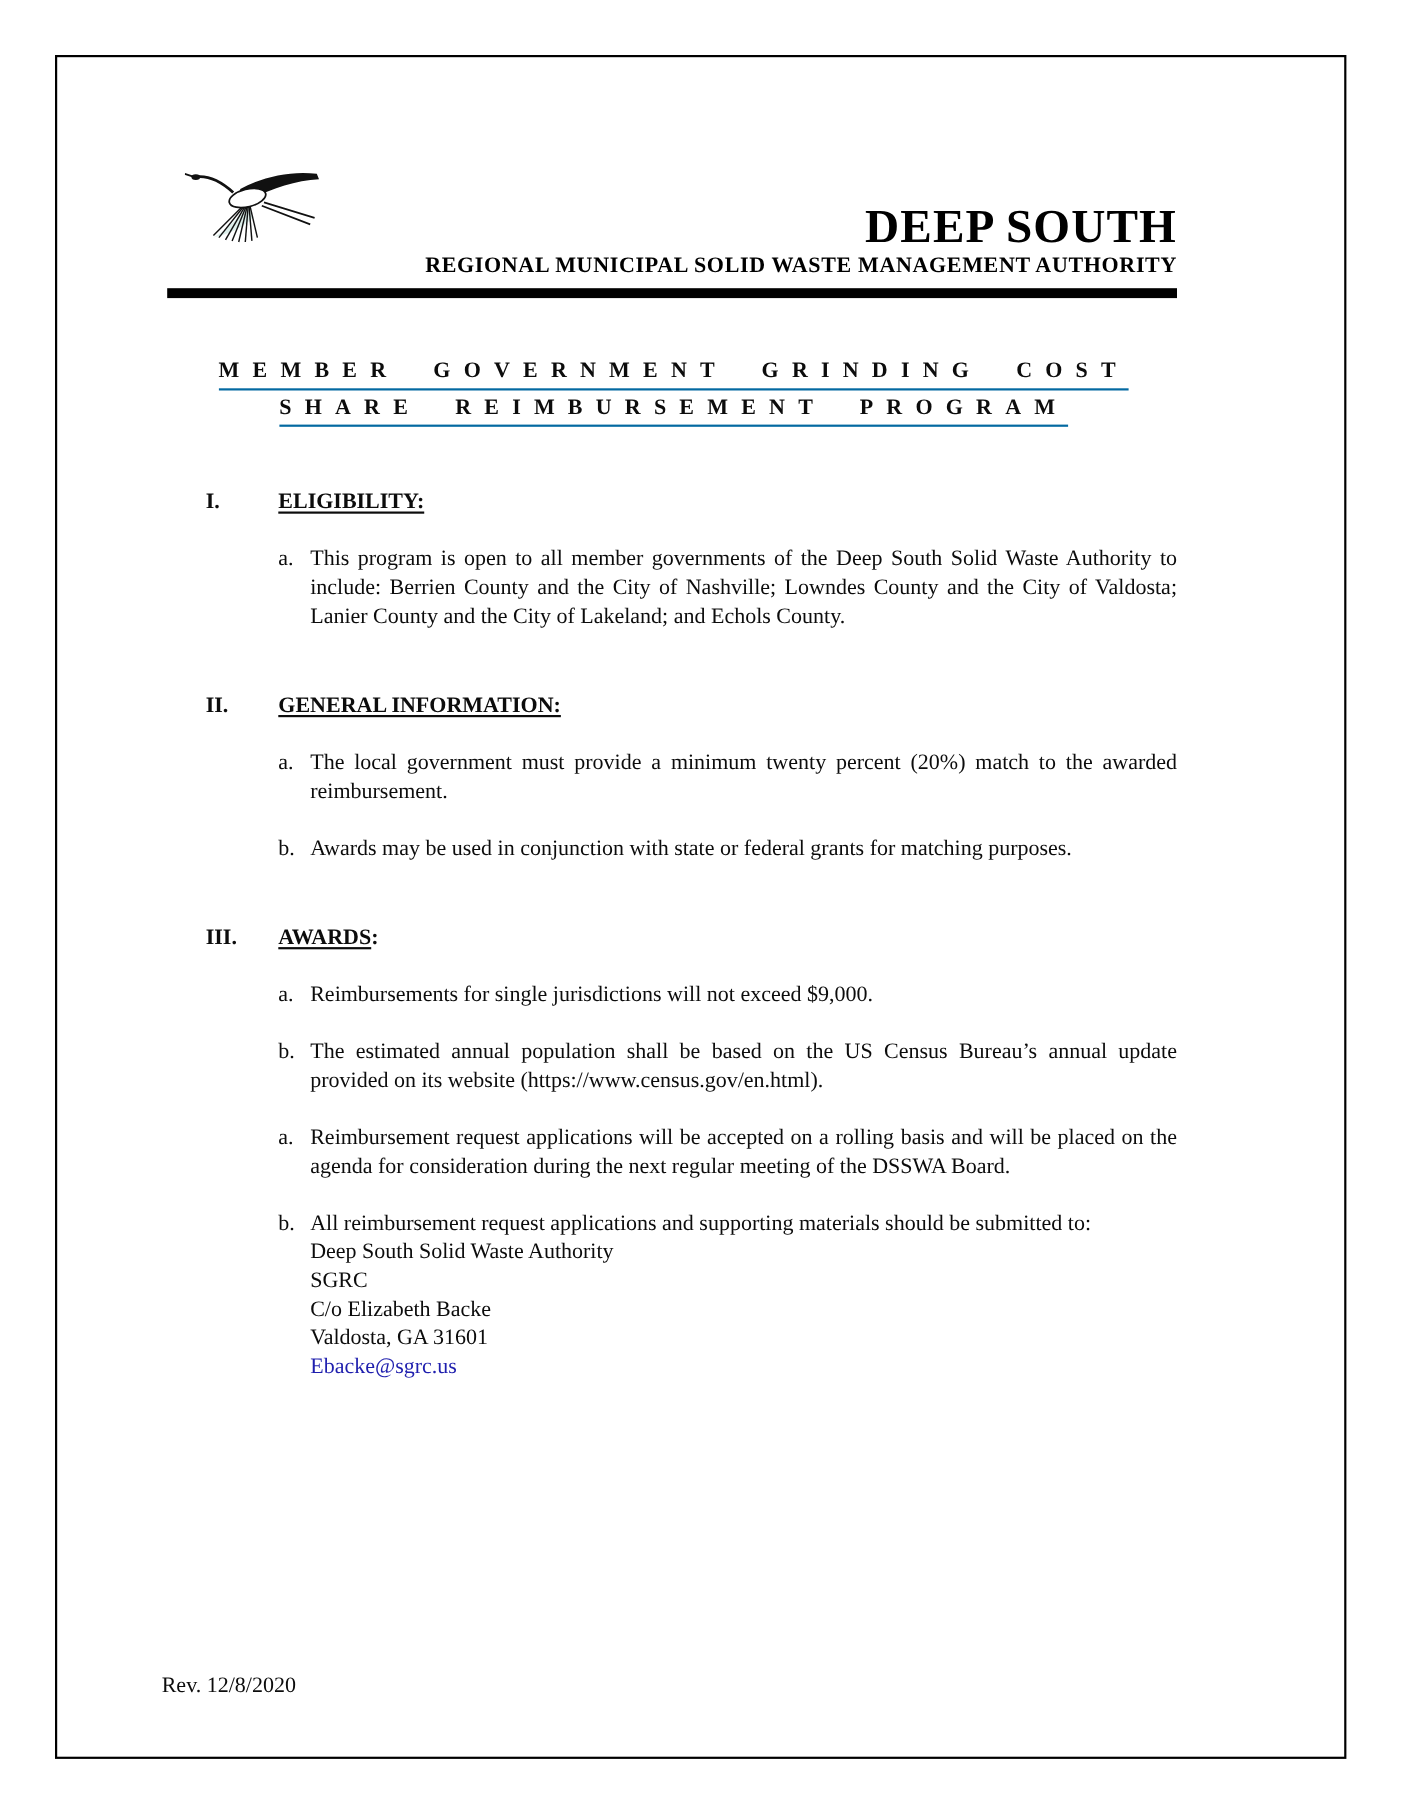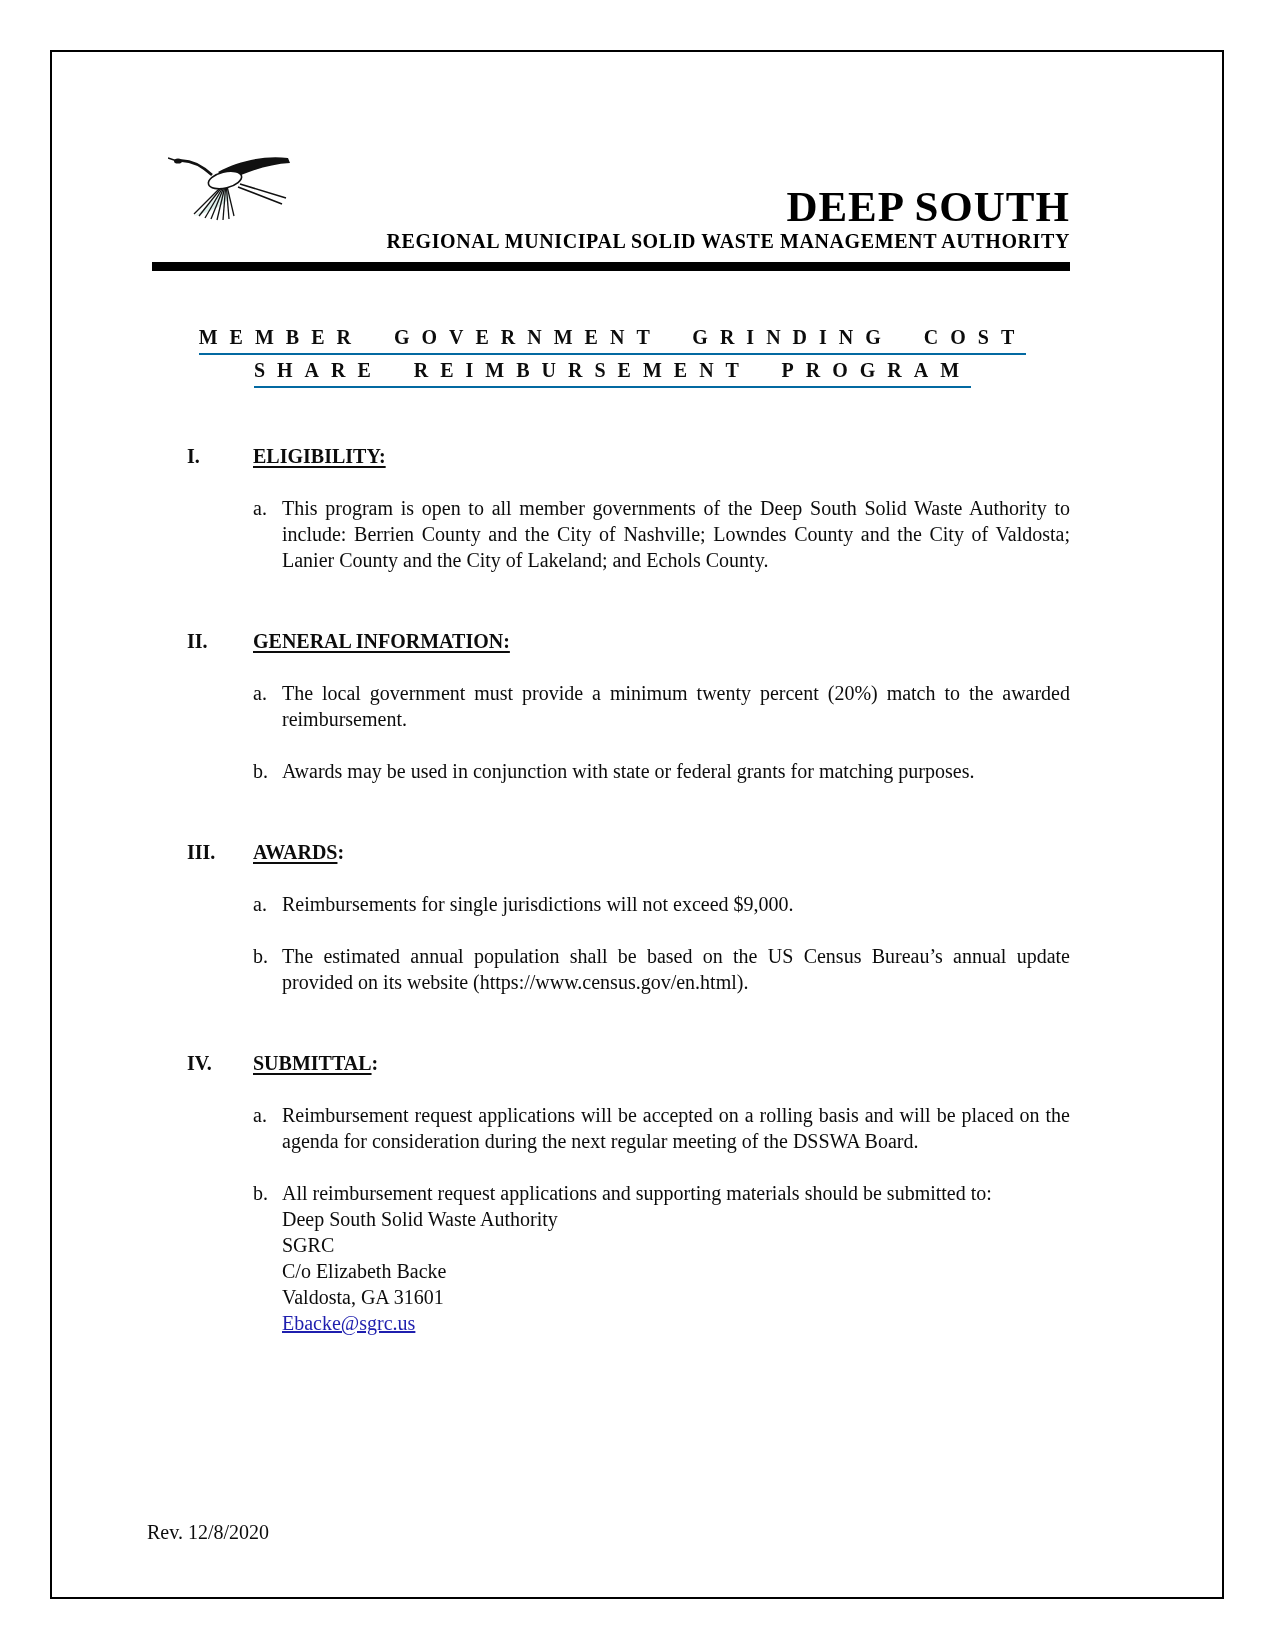--- a/index.html
+++ b/index.html
@@ -46,21 +46,21 @@
   }
   .section-head .heading { font-weight:bold; }
   .section-head .heading .u {
     text-decoration:underline; text-decoration-thickness:2px; text-underline-offset:3px;
   }
   .item { display:flex; margin-top:26px; }
   .item .item-label { margin-left:98px; width:29px; flex:none; }
   .item .item-text { width:788px; text-align:justify; }
   .address { margin-left:55px; text-align:left; }
   .address .addr-line { display:block; }
-  .email-link { color:#1f1fae; text-decoration:underline; cursor:pointer; }
+  .email-link { color:#1f1fae; cursor:pointer; }
   .footer {
     position:absolute; left:147px; top:1519px; font-size:20px; line-height:26px;
   }
 </style>
 </head>
 <body>
 
 <div class="page-border"></div>
 
 <svg class="logo" viewBox="0 0 130 84" aria-hidden="true">
@@ -124,24 +124,20 @@
   </div>
   <div class="item">
     <span class="item-label">a.</span>
     <div class="item-text">Reimbursements for single jurisdictions will not exceed $9,000.</div>
   </div>
   <div class="item">
     <span class="item-label">b.</span>
     <div class="item-text">The estimated annual population shall be based on the US Census Bureau’s annual update provided on its website (https://www.census.gov/en.html).</div>
   </div>
 
-  <div class="section-head">
-    <span class="numeral">IV.</span>
-    <span class="heading"><span class="u">SUBMITTAL</span><span>:</span></span>
-  </div>
   <div class="item">
     <span class="item-label">a.</span>
     <div class="item-text">Reimbursement request applications will be accepted on a rolling basis and will be placed on the agenda for consideration during the next regular meeting of the DSSWA Board.</div>
   </div>
   <div class="item">
     <span class="item-label">b.</span>
     <div class="item-text">
       <span>All reimbursement request applications and supporting materials should be submitted to:</span>
       <span class="address">
         <span class="addr-line">Deep South Solid Waste Authority</span>

